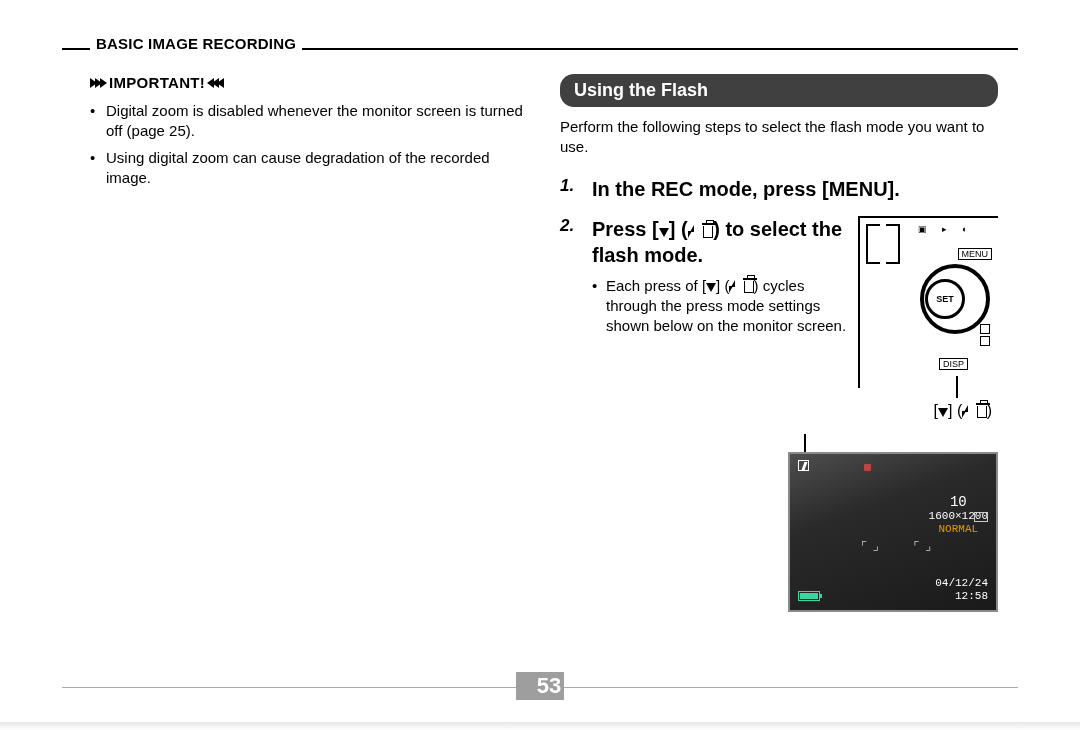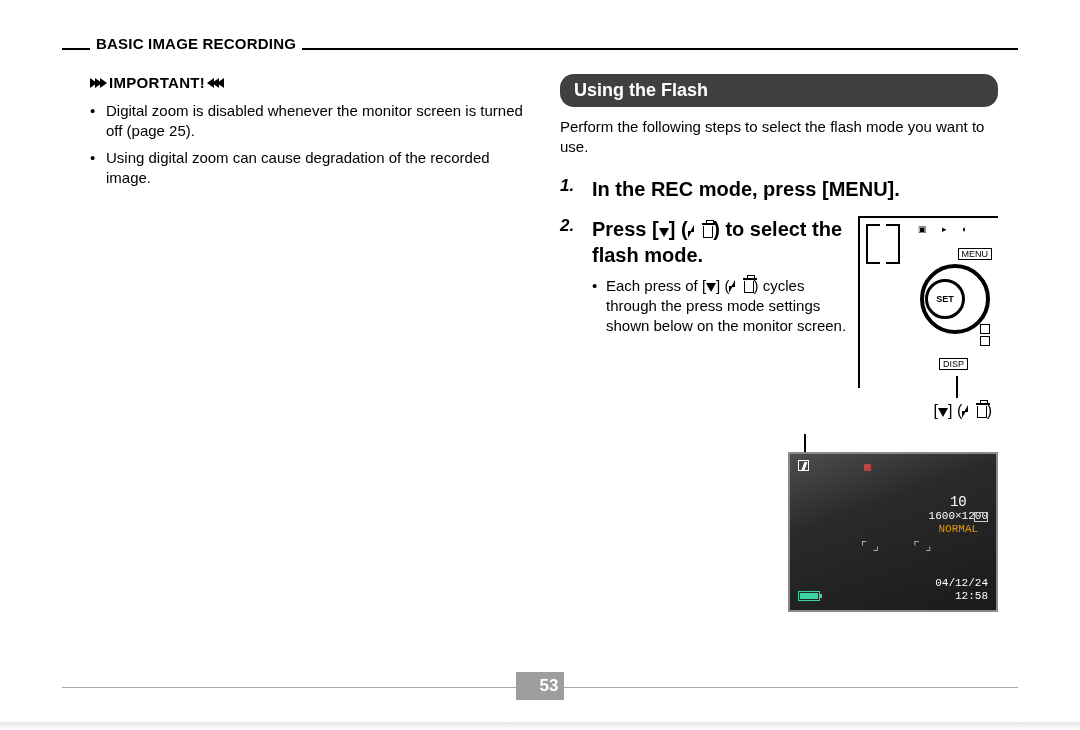--- a/index.html
+++ b/index.html
@@ -210,21 +210,21 @@
   }
 
   
   .footer-rule {
     position:absolute; left:0; bottom:20px; width:100%; height:1px; background:#aaa;
   }
   .page-box {
     position:absolute; left:50%; bottom:8px; transform:translateX(-50%);
     width:48px; height:28px; background:#9e9e9e; color:#fff;
     display:flex; align-items:center; justify-content:center;
-    font-size:17px; font-weight:bold;padding-left:18px;
+    font-size:22px; font-weight:bold;padding-left:18px;
   }
 
   
   .shadow-bar {
     position:absolute; left:0; right:0; bottom:0; height:8px;
     background: linear-gradient(#e6e6e6, #fff);
   }
 </style>
 </head>
 <body>

